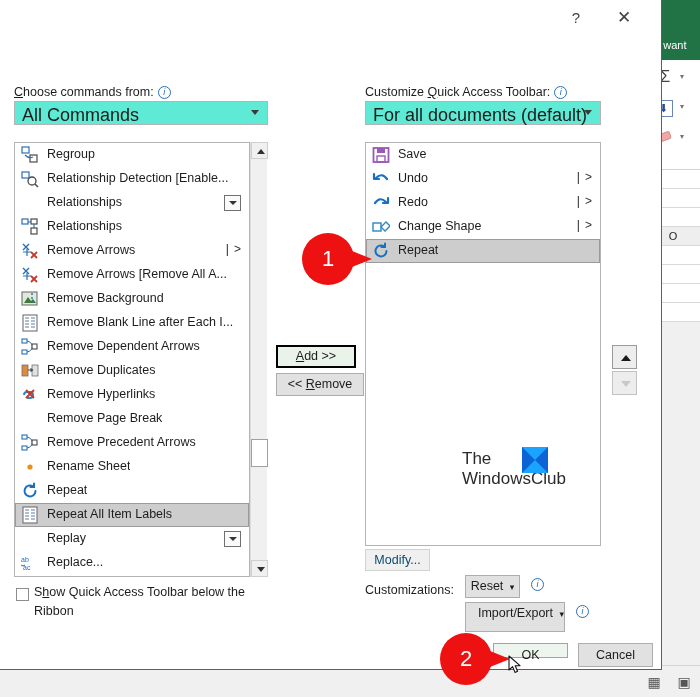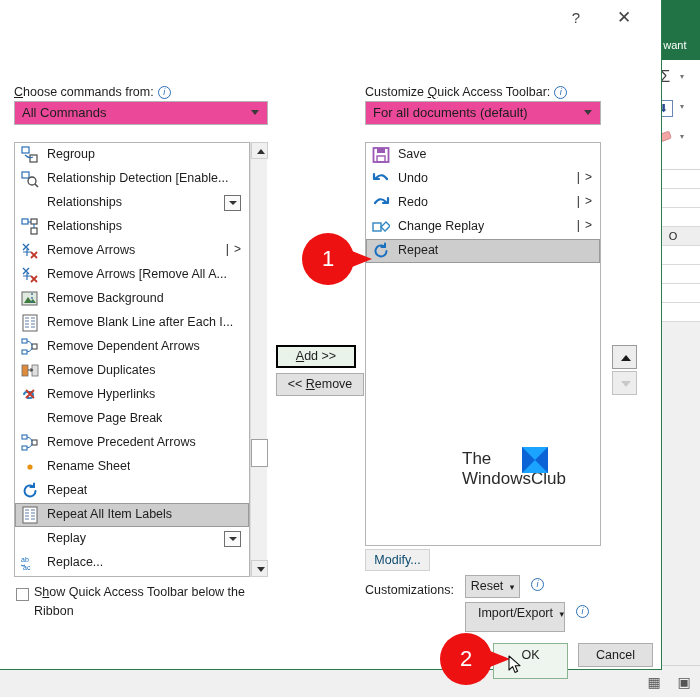--- a/index.html
+++ b/index.html
@@ -50,22 +50,22 @@
   .dlg-head { position:absolute; left:14px; top:40px; width:560px; height:30px; }
   .dlg-head-icon { position:absolute; left:0; top:0; width:28px; height:28px; }
   .dlg-head-text { position:absolute; left:38px; top:3px; font-size:13.5px; color:#1d1d1d; }
 
   .lbl { position:absolute; font-size:12.5px; color:#1d1d1d; white-space:nowrap; }
   .lbl u { text-decoration:underline; }
   .info-i { display:inline-block; width:13px; height:13px; border-radius:50%;
      border:1px solid #2a6fb5; color:#2a6fb5; font-size:9px; line-height:11px; text-align:center;
      font-style:italic; vertical-align:1px; margin-left:4px; }
 
-  .combo { position:absolute; height:24px; background:#ec4899; border:1px solid #b4b4b4;
-     font-size:13px; color:#1d1d1d; }
+  .combo { position:absolute; height:24px; background:#5eead4; border:1px solid #b4b4b4;
+     font-size:18px; color:#1d1d1d; }
   .combo .cv { position:absolute; left:7px; top:3px; }
   .combo .ca { position:absolute; right:8px; top:8px; width:0;height:0;
      border-left:4px solid transparent; border-right:4px solid transparent; border-top:5px solid #3a3a3a; }
 
   .listbox { position:absolute; background:#ffffff; border:1px solid #b4b4b4; overflow:hidden; }
   .lb-row { position:relative; height:24px; width:100%; }
   .lb-icon { position:absolute; left:6px; top:3px; width:18px; height:18px; }
   .lb-text { position:absolute; left:32px; top:4px; font-size:12.5px; color:#1d1d1d; white-space:nowrap;
      overflow:hidden; }
   .lb-row.sel { background:#cdcdcd; outline:1px solid #9a9a9a; outline-offset:-1px; }
@@ -368,21 +368,21 @@
             <path d="M16 4 v5 h-5" fill="none" stroke="#1a70c0" stroke-width="2.2" stroke-linecap="round" stroke-linejoin="round"></path>
           </svg></span>
         <span class="lb-text">Redo</span>
         <span class="lb-sub"><b>|</b>&gt;</span>
       </div>
       <div class="lb-row">
         <span class="lb-icon"><svg width="18" height="18" viewBox="0 0 18 18">
             <rect x="1" y="5" width="8" height="8" fill="none" stroke="#2e86c1" stroke-width="1.4"></rect>
             <path d="M9 9 l5 -5 4 4 -5 5z" fill="none" stroke="#2e86c1" stroke-width="1.3"></path>
           </svg></span>
-        <span class="lb-text">Change Replay</span>
+        <span class="lb-text">Change Shape</span>
         <span class="lb-sub"><b>|</b>&gt;</span>
       </div>
       <div class="lb-row sel">
         <span class="lb-icon"><svg width="18" height="18" viewBox="0 0 18 18">
             <path d="M14.5 9 a5.5 5.5 0 1 1 -2.4 -4.6" fill="none" stroke="#1a70c0" stroke-width="2" stroke-linecap="round"></path>
             <path d="M13 1.5 v3.6 h-3.6" fill="none" stroke="#1a70c0" stroke-width="2" stroke-linecap="round"></path>
           </svg></span>
         <span class="lb-text">Repeat</span>
       </div>
     </div>
@@ -413,21 +413,21 @@
     <span style="font-size:9px; margin-left:3px;">▾</span>
   </div>
   <span class="info-i" style="position:absolute; left:572px; top:605px;">i</span>
 
   <div class="chk" style="left:16px; top:588px;"></div>
   <div class="lbl" style="left:34px; top:585px;">
     <span>S</span><u>h</u><span>ow Quick Access Toolbar below the</span>
   </div>
   <div class="lbl" style="left:34px; top:604px;">Ribbon</div>
 
-  <div class="btn ok" style="left:493px; top:643px; width:75px; height:36px; line-height:22px;">OK</div>
+  <div class="btn ok" style="left:493px; top:643px; width:75px; height:15px; line-height:22px;">OK</div>
   <div class="btn" style="left:578px; top:643px; width:75px; height:24px; line-height:22px;">Cancel</div>
 </div>
 
 <div class="callout" style="left:302px; top:233px;">
   <div class="tip"></div>
   <div class="drop"></div>
   <div class="num">1</div>
 </div>
 
 <div class="callout" style="left:440px; top:633px;">

